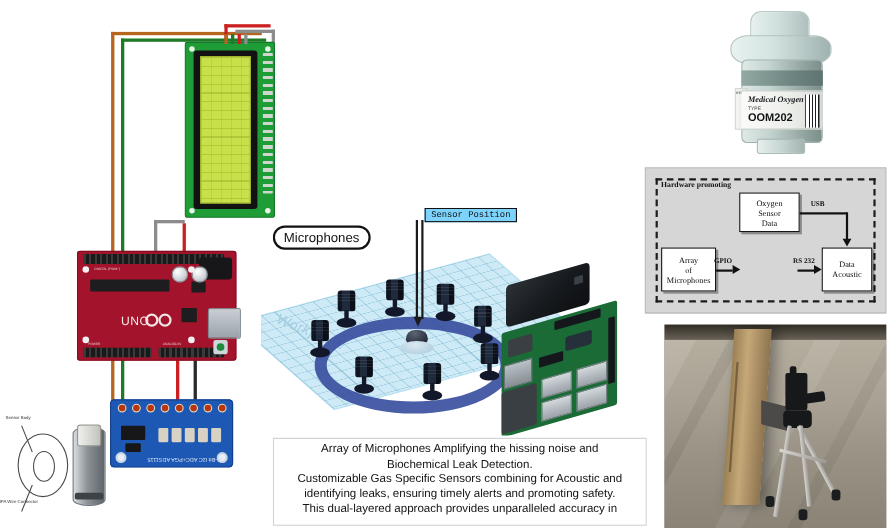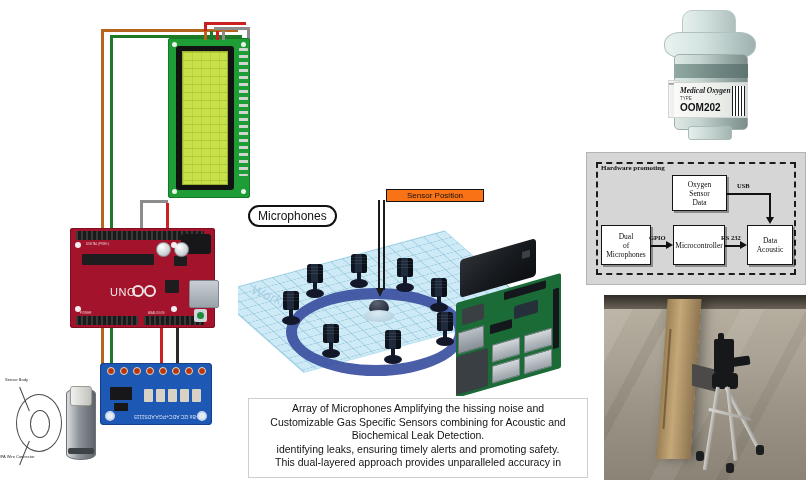--- a/index.html
+++ b/index.html
@@ -114,22 +114,22 @@
   .o2-lbl { position:absolute; font-size:4px; color:#2b2b2b; white-space:nowrap;
     font-family:"Liberation Sans", sans-serif; }
 
   
   .callout {
     position:absolute; background:#fff; border:2px solid #111; border-radius:11px;
     padding:2px 8px; font-size:12px; color:#111; font-family:"Liberation Sans", sans-serif;
     white-space:nowrap; font-weight:400;
   }
   .callout-sq {
-    position:absolute; background:#f97316; border:1px solid #111;
-    padding:1px 20px; font-size:8px; color:#111; font-family:Liberation Sans, sans-serif;
+    position:absolute; background:#7dd3fc; border:1px solid #111;
+    padding:1px 5px; font-size:8px; color:#111; font-family:Liberation Mono, monospace;
     white-space:nowrap;
   }
 
   
   .scene { position:absolute; left:238px; top:196px; width:325px; height:200px; overflow:hidden; }
   .workplane {
     position:absolute; left:6px; top:18px; width:260px; height:175px;
     background:#cdeaf6;
     background-image:
       repeating-linear-gradient(to right, rgba(120,180,205,.55) 0 1px, transparent 1px 13px),
@@ -492,22 +492,22 @@
       <div class="rpi-gpio" style="right:2px; top:14px; width:6px; height:60px;"></div>
     </div>
   </div>
 
   <div class="callout" style="left:248px; top:205px;">Microphones</div>
   <div class="callout-sq" style="left:386px; top:189px;">Sensor Position</div>
 
 
   <div class="caption">
     <div>Array of Microphones Amplifying the hissing noise and</div>
+    <div>Biochemical Leak Detection.</div>
     <div>Customizable Gas Specific Sensors combining for Acoustic and</div>
-    <div>Biochemical Leak Detection.</div>
     <div>identifying leaks, ensuring timely alerts and promoting safety.</div>
     <div>This dual-layered approach provides unparalleled accuracy in</div>
   </div>
 
   <div class="o2photo">
     <div class="o2p-cap"></div>
     <div class="o2p-flange"></div>
     <div class="o2p-body"></div>
     <div class="o2p-band"></div>
     <div class="o2p-side">mm</div>
@@ -524,28 +524,25 @@
     <div class="hw-inner"></div>
     <div class="hw-title">Hardware promoting</div>
 
     <div class="hw-box" style="left:85px; top:22px; width:55px; height:36px; flex-direction:column;">
       <span>Oxygen</span>
       <span>Sensor</span>
       <span>Data</span>
     </div>
 
     <div class="hw-box" style="left:14px; top:72px; width:50px; height:40px; flex-direction:column;">
-      <span>Dual</span>
+      <span>Array</span>
       <span>of</span>
       <span>Microphones</span>
     </div>
 
-    <div class="hw-box" style="left:86px; top:72px; width:52px; height:40px;">
-      <span>Microcontroller</span>
-    </div>
 
     <div class="hw-box" style="left:160px; top:72px; width:46px; height:40px; flex-direction:column;">
       <span>Data</span>
       <span>Acoustic</span>
     </div>
 
     <div class="hw-arrow" style="left:64px; top:92px; width:15px;"></div>
     <div class="hw-head-r" style="left:79px; top:88px;"></div>
     <div class="hw-lbl" style="left:62px; top:81px;">GPIO</div>
 

